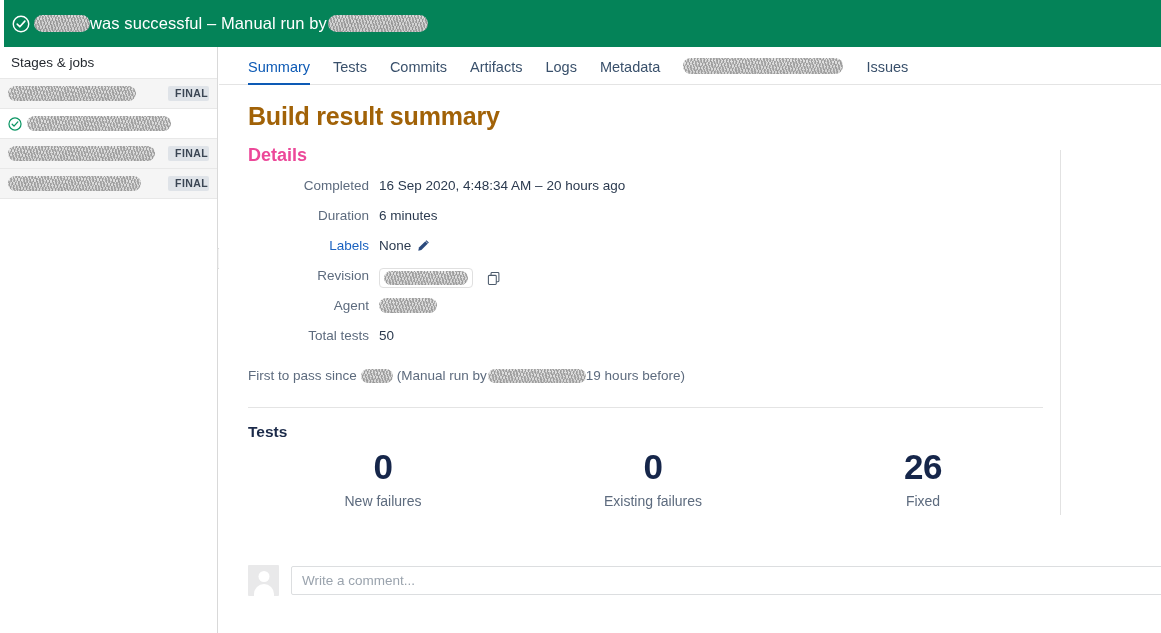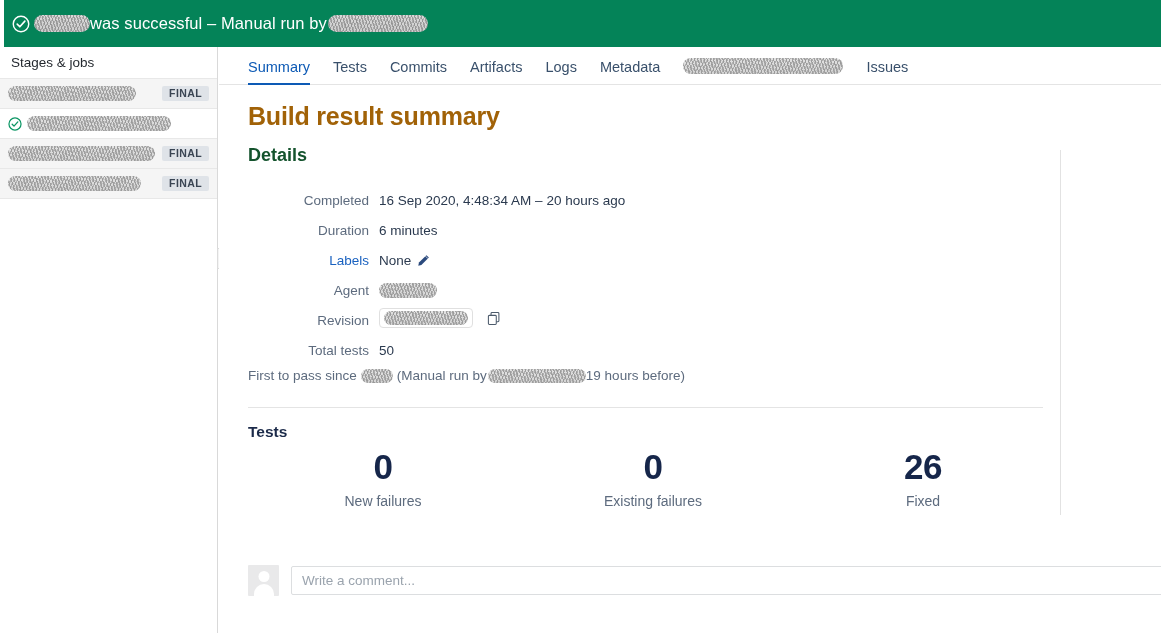--- a/index.html
+++ b/index.html
@@ -81,21 +81,21 @@
     margin-right: 5px;
   }
   .stage-row .redact { height: 15px; }
   .final-badge {
     margin-left: auto;
     background: #dfe3e8;
     color: #3a4553;
     font-size: 10.5px;
     font-weight: bold;
     letter-spacing: .4px;
-    padding: 2px 7px 3px 7px;
+    padding: 2px 1px 3px 7px;
     border-radius: 2px;
     line-height: 1;
   }
 
   
   #collapse-handle {
     position: absolute;
     left: 217px; top: 248px;
     width: 13px; height: 21px;
     background: #f4f4f4;
@@ -150,31 +150,31 @@
     margin: 17px 0 0 29px;
     font-size: 25px;
     font-weight: bold;
     color: #a16207;
     letter-spacing: -.2px;
   }
   #details-heading {
     margin: 14px 0 0 29px;
     font-size: 18px;
     font-weight: bold;
-    color: #14532d;
+    color: #ec4899;
   }
 
   
   #details-list {
     margin-top: 12px;
     font-size: 13.5px;
   }
   .d-row {
     display: flex;
-    align-items: flex-end;
+    align-items: flex-start;
     min-height: 30px;
   }
   .d-label {
     width: 160px;
     text-align: right;
     padding-right: 10px;
     color: #5d6b7e;
     flex: 0 0 160px;
   }
   .d-label.link { color: #1a62c0; cursor: pointer; }
@@ -379,40 +379,40 @@
       <div class="d-value">
         <span>None</span>
         <svg class="pencil-icon" viewBox="0 0 16 16">
           <path d="M11.6 1.4 L14.6 4.4 L5.4 13.6 L1.6 14.4 L2.4 10.6 Z" fill="#2b4a7d"></path>
           <path d="M10.4 2.6 L13.4 5.6" stroke="#ffffff" stroke-width="0.9"></path>
         </svg>
       </div>
     </div>
 
     <div class="d-row">
-      <div class="d-label">Agent</div>
-      <div class="d-value">
-        <span class="redact" style="width:58px;"></span>
-      </div>
-    </div>
-
-    <div class="d-row">
       <div class="d-label">Revision</div>
       <div class="d-value">
         <span class="rev-pill">
           <span class="redact" style="width:84px;"></span>
         </span>
         <svg class="copy-icon" viewBox="0 0 16 16">
           <rect x="4.6" y="1.2" width="9" height="10.5" rx="1.1" fill="none" stroke="#4c5a6b" stroke-width="1.2"></rect>
           <rect x="1.6" y="4.4" width="9" height="10.5" rx="1.1" fill="#ffffff" stroke="#4c5a6b" stroke-width="1.2"></rect>
         </svg>
       </div>
     </div>
 
     <div class="d-row">
+      <div class="d-label">Agent</div>
+      <div class="d-value">
+        <span class="redact" style="width:58px;"></span>
+      </div>
+    </div>
+
+    <div class="d-row">
       <div class="d-label">Total tests</div>
       <div class="d-value">50</div>
     </div>
   </div>
 
   <div id="first-pass-row">
     <span>First to pass since</span>
     <span class="redact" style="width:32px;margin:0 4px;"></span>
     <span>(Manual run by</span>
     <span class="redact" style="width:98px;margin:0 0 0 1px;"></span>

